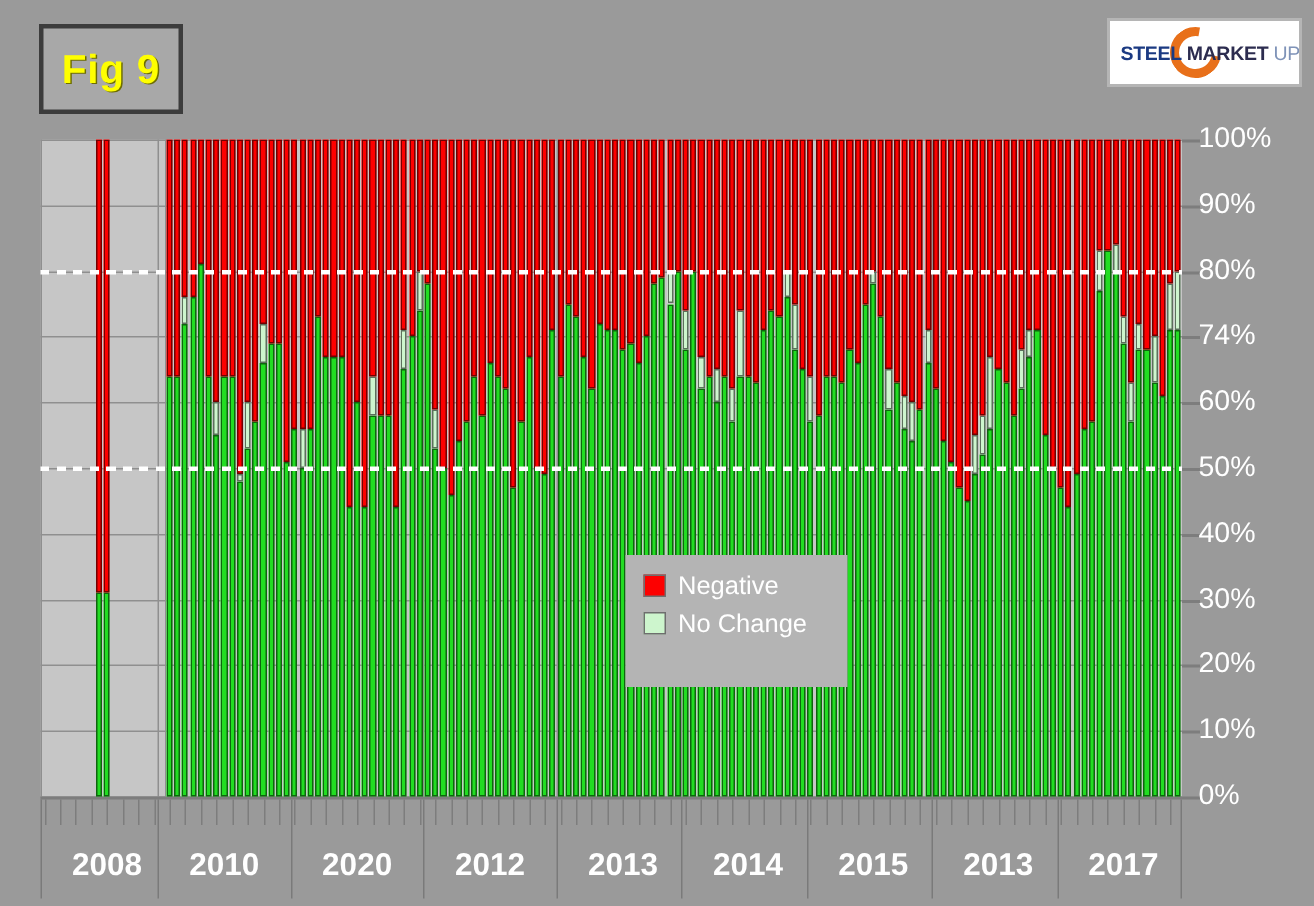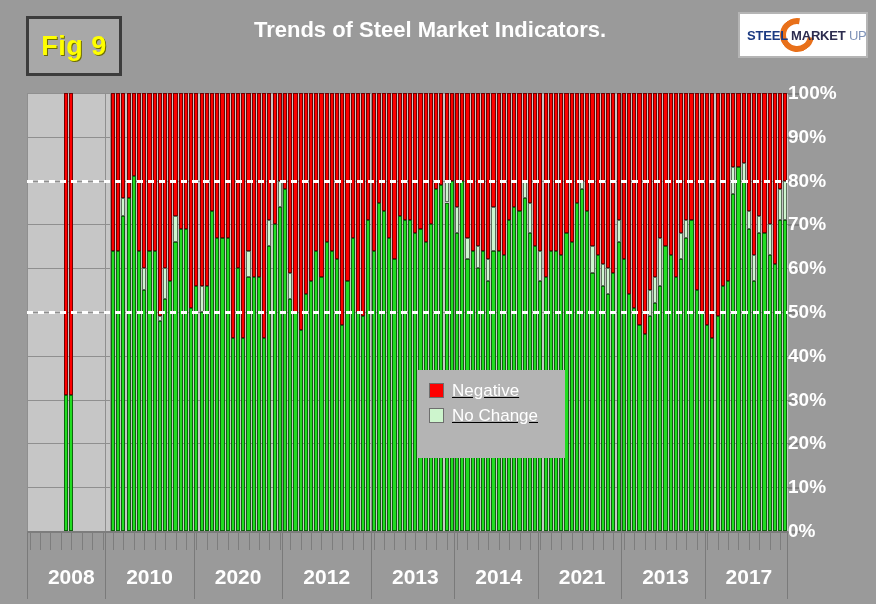--- a/index.html
+++ b/index.html
@@ -149,24 +149,24 @@
   }
   #y-axis .tick {
     position: absolute;
     left: 0;
     width: 12px;
     height: 2px;
     background: #7d7d7d;
   }
   #y-axis .ylabel {
     position: absolute;
-    left: 0;
+    left: 11px;
     color: #ffffff;
     font-size: 19px;
-    font-weight: bold;
+    font-weight: normal;
     transform: translateY(-50%);
     white-space: nowrap;
   }
 
   
   #x-axis {
     position: absolute;
     left: 27px;
     top: 531px;
     width: 761px;
@@ -212,21 +212,20 @@
     height: 88px;
     background: #b4b4b4;
     z-index: 40;
     padding: 8px 0 0 12px;
     box-sizing: border-box;
   }
   #legend .row {
     display: flex;
     align-items: center;
     height: 25px;
-    text-decoration: underline;
   }
   #legend .swatch {
     width: 15px;
     height: 15px;
     margin-right: 8px;
     border: 1px solid #6e6e6e;
     box-sizing: border-box;
     flex: 0 0 auto;
   }
   #legend .lbl {
@@ -236,21 +235,20 @@
   }
 </style>
 </head>
 <body>
 
 <div id="fig-badge">
   <span>Fig 9</span>
 </div>
 
 <div id="chart-title">
-  <div>Trends of Steel Market Indicators.</div>
 </div>
 
 <div id="logo">
   <div class="arc"></div>
   <div class="words">
     <span class="w-steel">STEEL</span><span> </span><span class="w-market">MARKET</span><span> </span><span class="w-update">UPDATE</span>
   </div>
 </div>
 
 <div id="plot-frame">
@@ -872,21 +870,21 @@
     <div class="ylabel" style="top: 350.4px;">20%</div>
     <div class="tick" style="top: 306.6px;"></div>
     <div class="ylabel" style="top: 306.6px;">30%</div>
     <div class="tick" style="top: 262.8px;"></div>
     <div class="ylabel" style="top: 262.8px;">40%</div>
     <div class="tick" style="top: 219px;"></div>
     <div class="ylabel" style="top: 219px;">50%</div>
     <div class="tick" style="top: 175.2px;"></div>
     <div class="ylabel" style="top: 175.2px;">60%</div>
     <div class="tick" style="top: 131.4px;"></div>
-    <div class="ylabel" style="top: 131.4px;">70%</div>
+    <div class="ylabel" style="top: 131.4px;">74%</div>
     <div class="tick" style="top: 87.6px;"></div>
     <div class="ylabel" style="top: 87.6px;">80%</div>
     <div class="tick" style="top: 43.8px;"></div>
     <div class="ylabel" style="top: 43.8px;">90%</div>
     <div class="tick" style="top: 0px;"></div>
     <div class="ylabel" style="top: 0px;">100%</div>
   </div>
 
 <div id="x-axis">
   <div class="ruler"></div>
@@ -968,20 +966,20 @@
     <div class="year" style="left: 122.49px;">2010</div>
     <div class="sep" style="left: 78.1849px;"></div>
     <div class="year" style="left: 211.099px;">2020</div>
     <div class="sep" style="left: 166.795px;"></div>
     <div class="year" style="left: 299.709px;">2012</div>
     <div class="sep" style="left: 255.404px;"></div>
     <div class="year" style="left: 388.318px;">2013</div>
     <div class="sep" style="left: 344.014px;"></div>
     <div class="year" style="left: 471.716px;">2014</div>
     <div class="sep" style="left: 427.411px;"></div>
-    <div class="year" style="left: 555.113px;">2021</div>
+    <div class="year" style="left: 555.113px;">2015</div>
     <div class="sep" style="left: 510.808px;"></div>
     <div class="year" style="left: 638.51px;">2013</div>
     <div class="sep" style="left: 594.205px;"></div>
     <div class="year" style="left: 721.908px;">2017</div>
     <div class="sep" style="left: 677.603px;"></div>
     <div class="sep" style="left: 760px;"></div>
   </div>
 
 </body></html>

